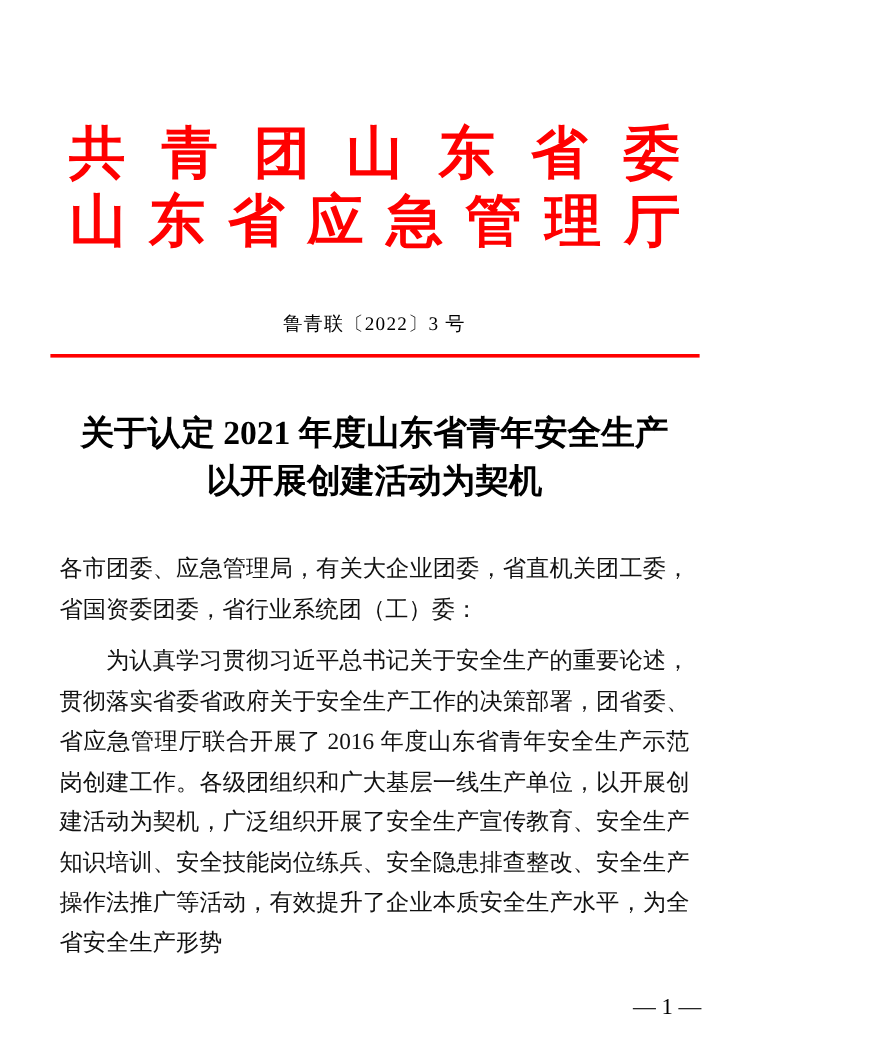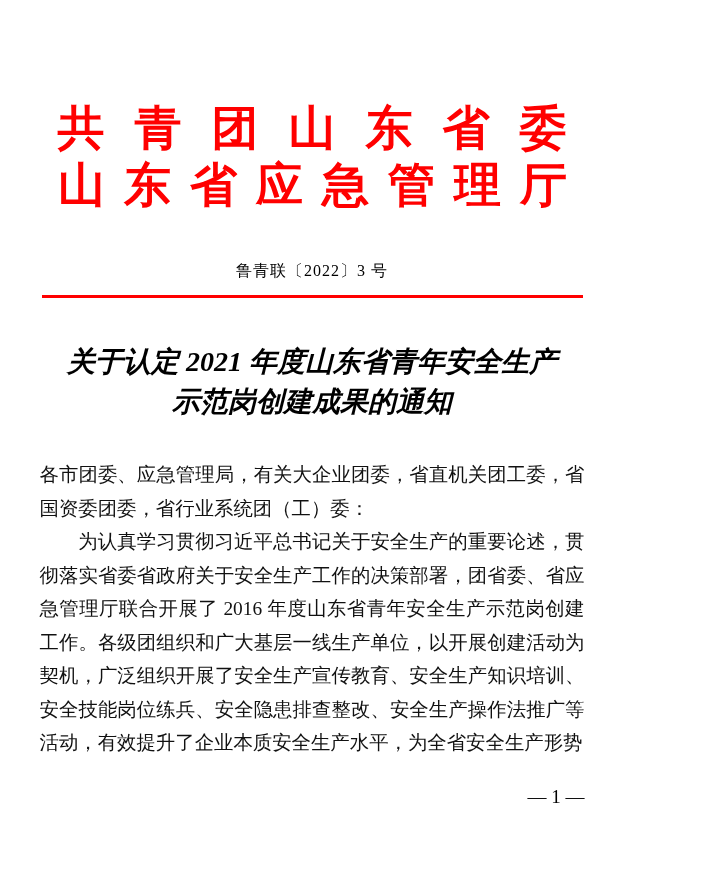--- a/index.html
+++ b/index.html
@@ -52,33 +52,33 @@
 
   
   .doc-title {
     margin: 44px auto 0 auto;
     text-align: center;
     font-size: 28px;
     line-height: 40px;
     font-weight: bold;
     color: #000000;
   }
-  .title-line { display: block; font-style: italic; }
+  .title-line { display: block; }
 
   
   .body-text {
     width: 545px;
     margin: 36px auto 0 auto;
     font-size: 19.4px;
     line-height: 33.5px;
     text-align: justify;
     text-justify: inter-ideograph;
     color: #111111;
   }
-  .body-text p { margin: 0; padding: 0; }
+  .body-text p { margin: 10px; padding: 0; }
   .paragraph.indent { text-indent: 2em; }
 
   
   .page-number {
     width: 545px;
     margin: 26px auto 0 auto;
     text-align: right;
     font-size: 19px;
     line-height: 22px;
     color: #000000;
@@ -93,21 +93,21 @@
     <span class="org-line org-line-1">共青团山东省委</span>
     <span class="org-line org-line-2">山东省应急管理厅</span>
   </div>
 
   <div class="doc-number">鲁青联〔2022〕3 号</div>
 
   <div class="red-rule"></div>
 
   <h1 class="doc-title">
     <span class="title-line">关于认定 2021 年度山东省青年安全生产</span>
-    <span class="title-line">示范岗创建成果的通知</span>
+    <span class="title-line">以开展创建活动为契机</span>
   </h1>
 
   <div class="body-text">
     <p class="salutation">各市团委、应急管理局，有关大企业团委，省直机关团工委，省国资委团委，省行业系统团（工）委：</p>
     <p class="paragraph indent">为认真学习贯彻习近平总书记关于安全生产的重要论述，贯彻落实省委省政府关于安全生产工作的决策部署，团省委、省应急管理厅联合开展了 2016 年度山东省青年安全生产示范岗创建工作。各级团组织和广大基层一线生产单位，以开展创建活动为契机，广泛组织开展了安全生产宣传教育、安全生产知识培训、安全技能岗位练兵、安全隐患排查整改、安全生产操作法推广等活动，有效提升了企业本质安全生产水平，为全省安全生产形势</p>
   </div>
 
   <div class="page-number">— 1 —</div>
 
 </div>

